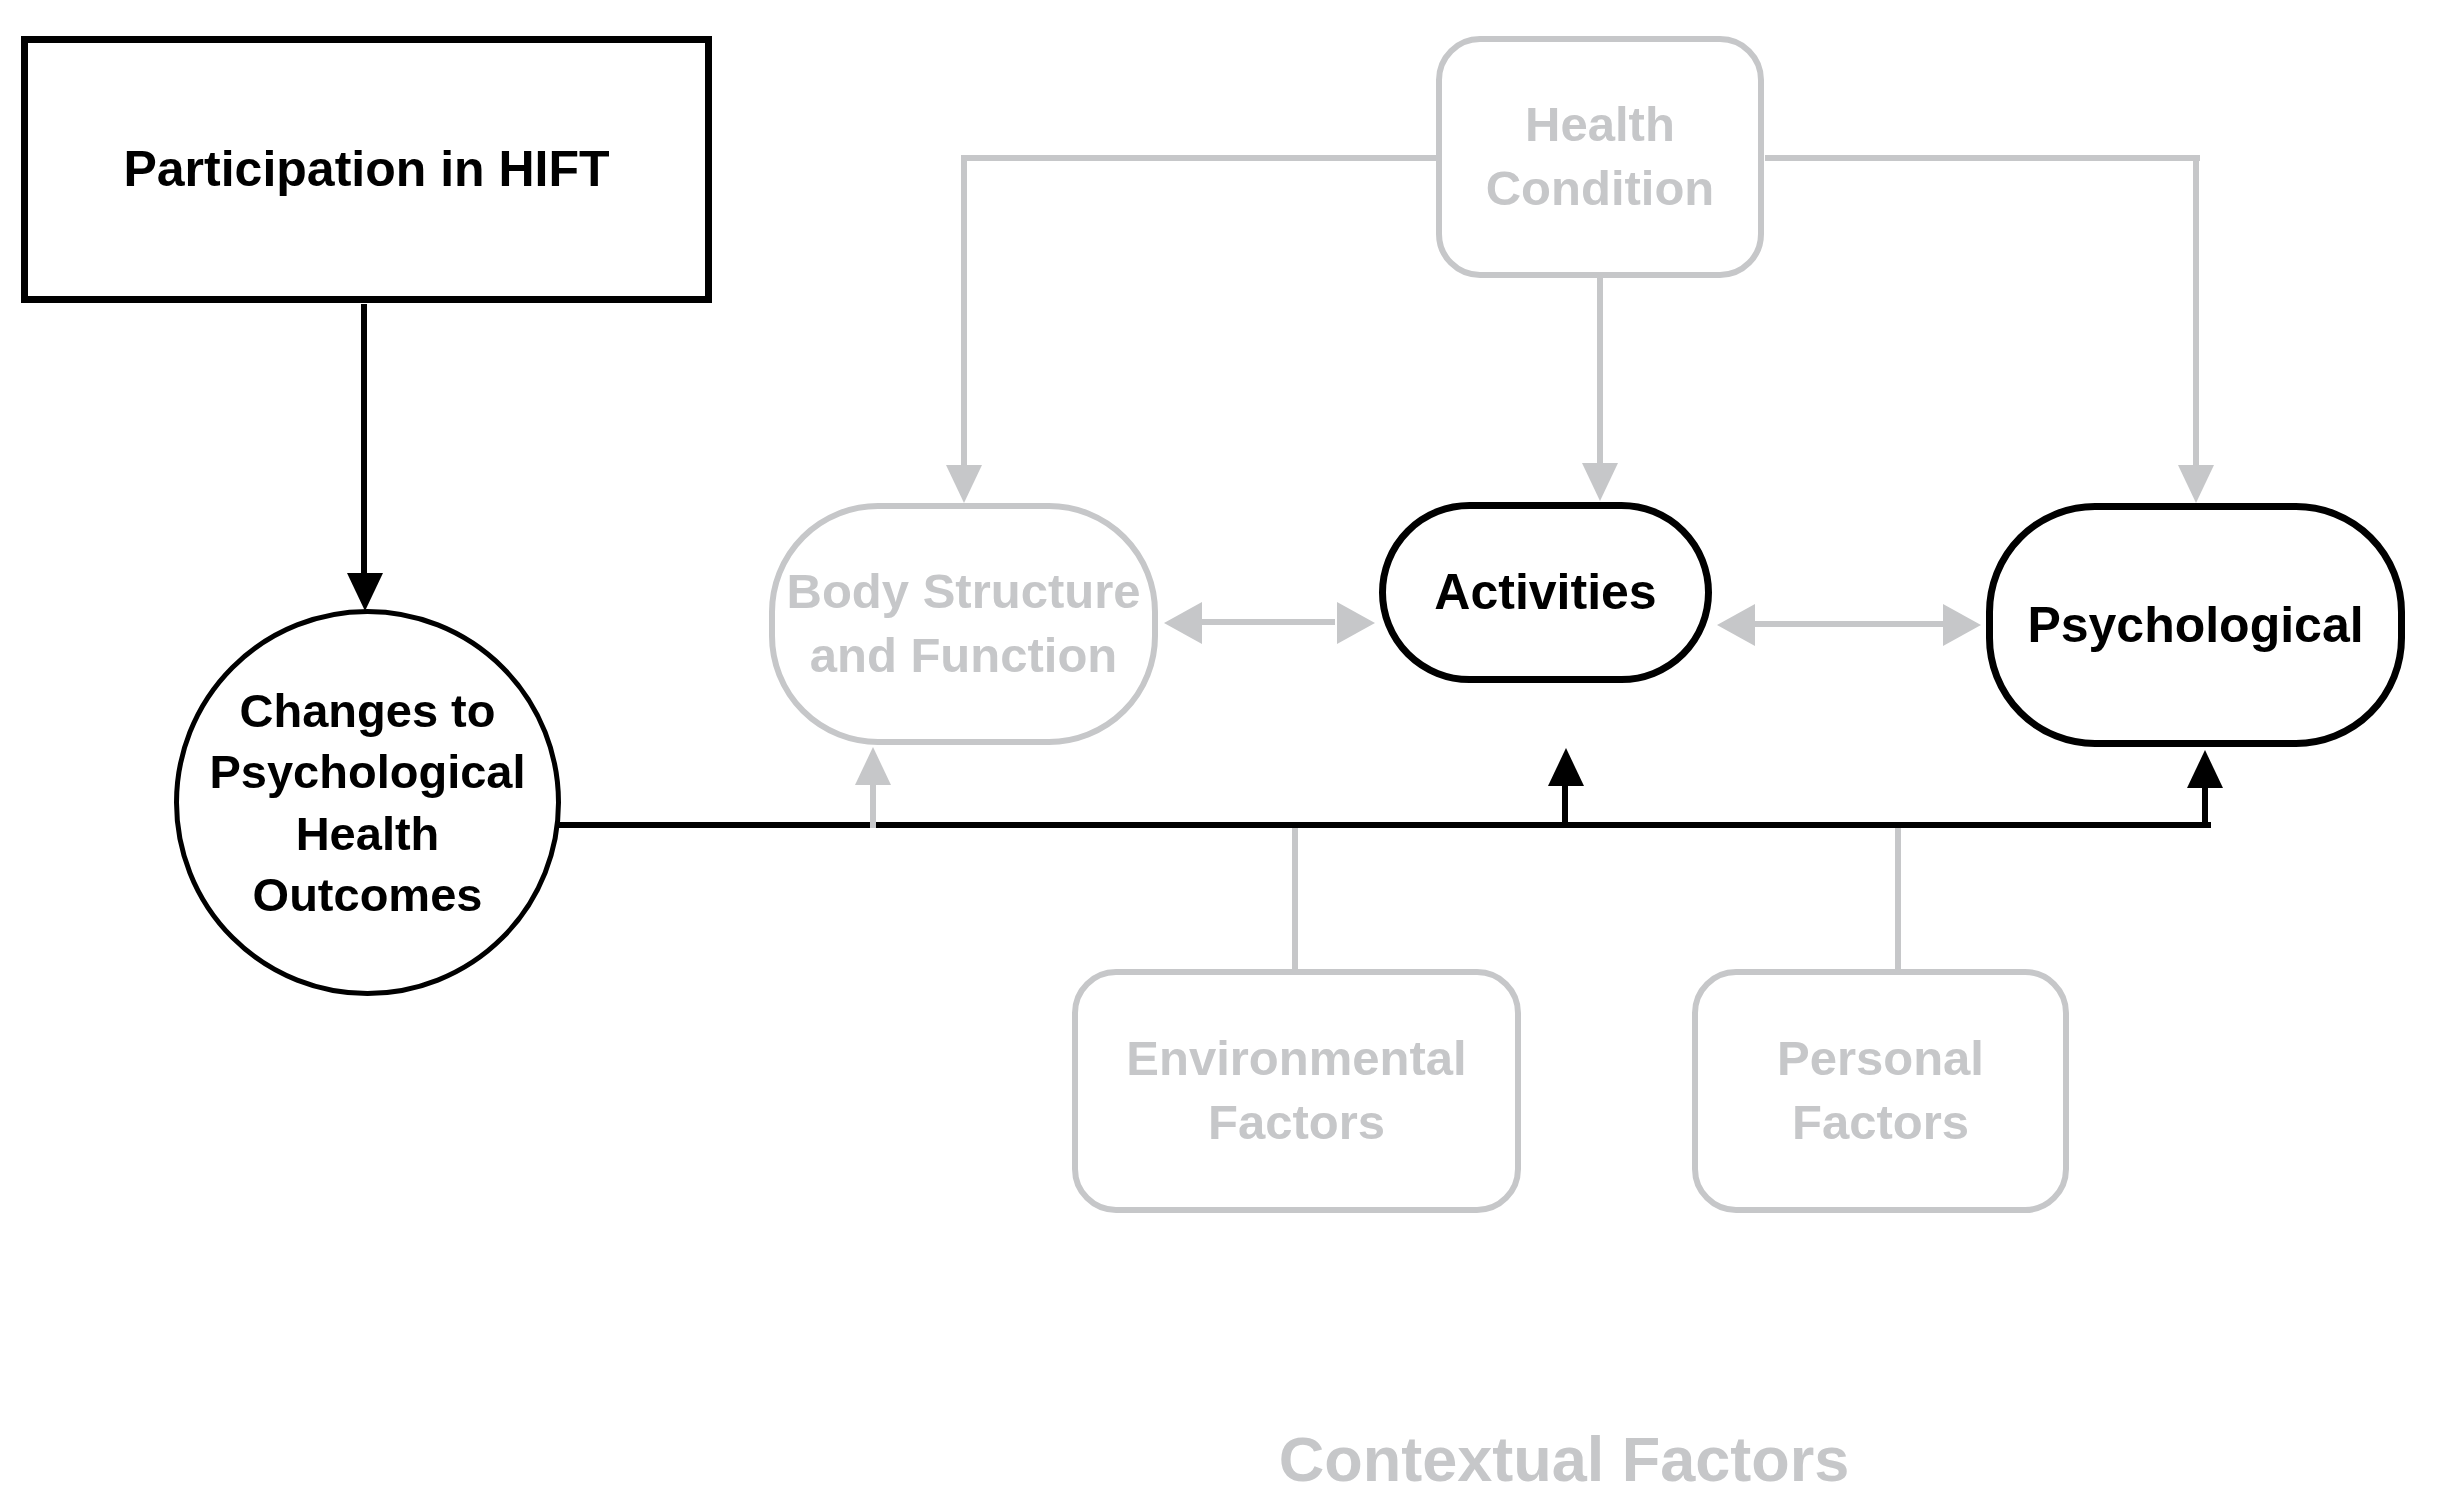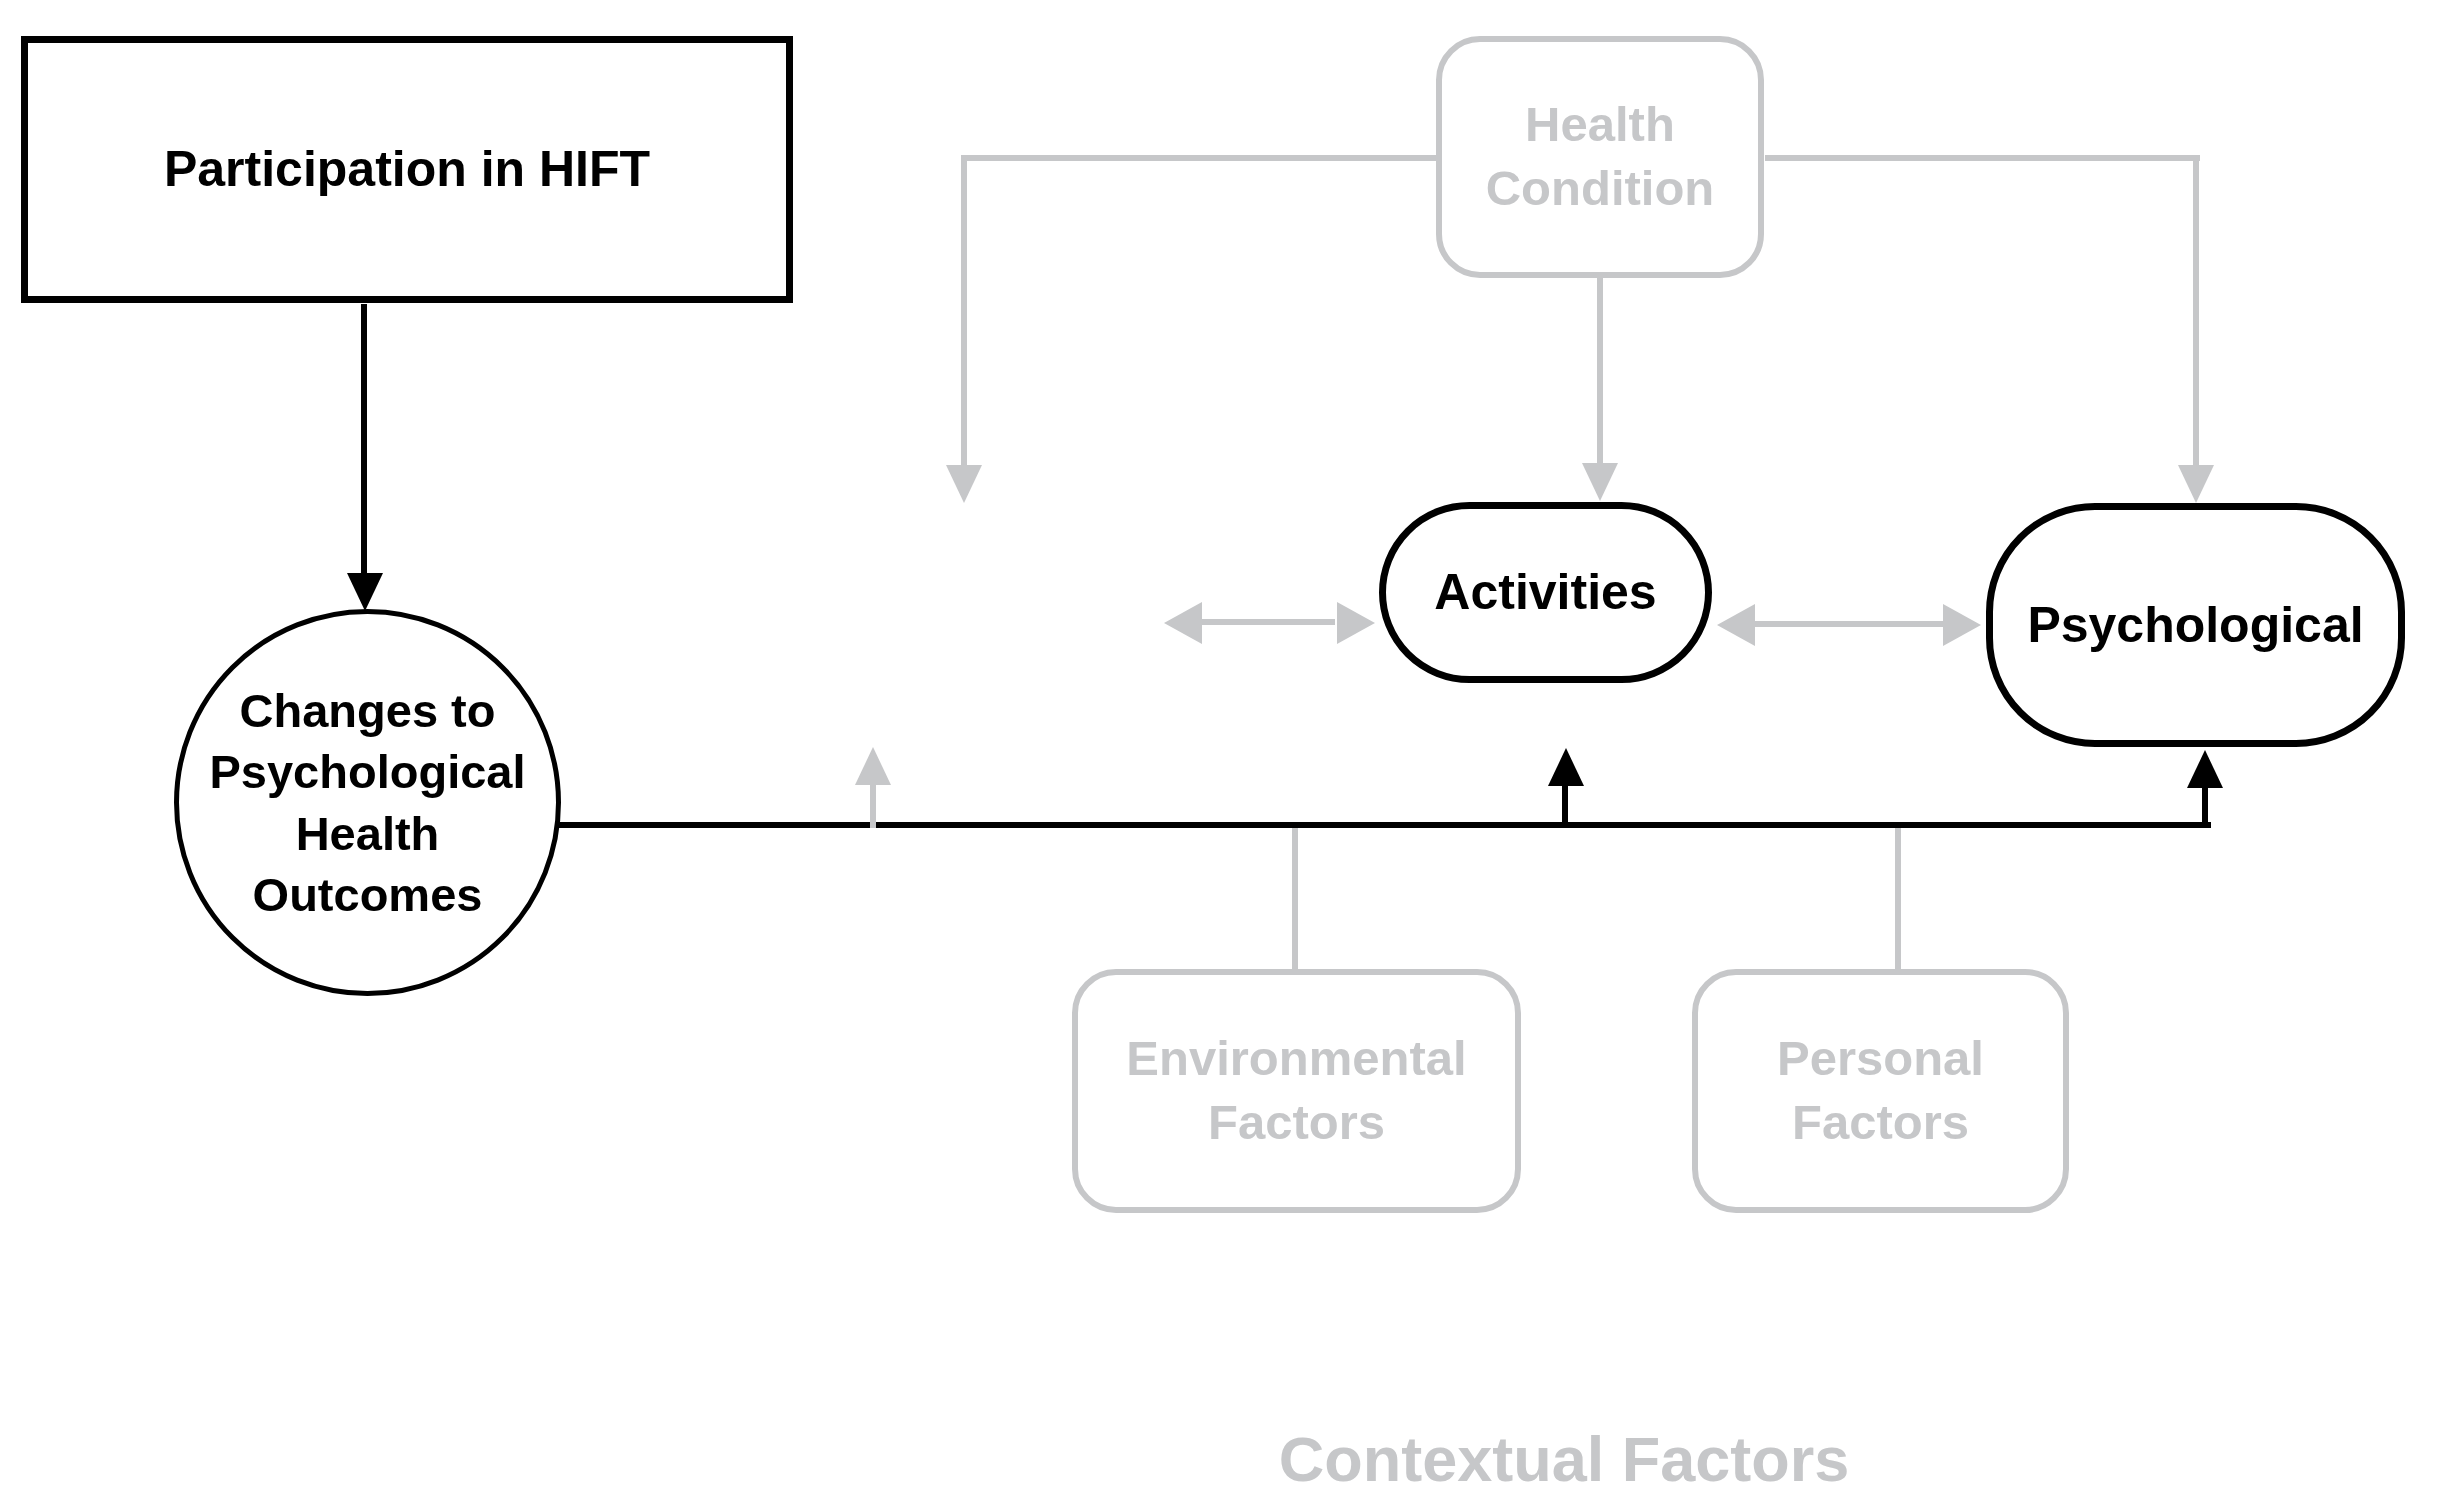--- a/index.html
+++ b/index.html
@@ -51,21 +51,21 @@
     color:var(--gray);
     text-align:center;
     white-space:pre-line;
   }
 </style>
 </head>
 <body>
 
 <div class="canvas">
 
-  <div class="node rect" style="left:21px;top:36px;width:772px;height:267px;font-size:50px;">
+  <div class="node rect" style="left:21px;top:36px;width:691px;height:267px;font-size:50px;">
     <span class="label">Participation in HIFT</span>
   </div>
 
   <div class="seg" style="left:361px;top:304px;width:6.4px;height:274px;"></div>
   <div class="head down-b" style="left:347px;top:573px;"></div>
 
   <div class="node circle" style="left:174px;top:609px;width:387px;height:387px;font-size:47px;">
     <span class="label">Changes to
 Psychological
 Health
@@ -89,20 +89,24 @@
   <div class="head down-g" style="left:1582px;top:463px;"></div>
 
   <div class="seg g" style="left:961px;top:155px;width:475px;height:6.4px;"></div>
   <div class="seg g" style="left:961px;top:155px;width:6.4px;height:312px;"></div>
   <div class="head down-g" style="left:946px;top:465px;"></div>
 
   <div class="seg g" style="left:1765px;top:155px;width:435px;height:6.4px;"></div>
   <div class="seg g" style="left:2193px;top:155px;width:6.4px;height:312px;"></div>
   <div class="head down-g" style="left:2178px;top:465px;"></div>
 
+  <div class="node stadium-gray" style="left:769px;top:503px;width:389px;height:242px;font-size:49px;">
+    <span class="label">Body Structure
+and Function</span>
+  </div>
 
   <div class="node stadium-black" style="left:1379px;top:502px;width:333px;height:181px;font-size:50px;">
     <span class="label">Activities</span>
   </div>
 
   <div class="node stadium-black" style="left:1986px;top:503px;width:419px;height:244px;font-size:50px;">
     <span class="label">Psychological</span>
   </div>
 
   <div class="head left-g" style="left:1164px;top:602px;"></div>

